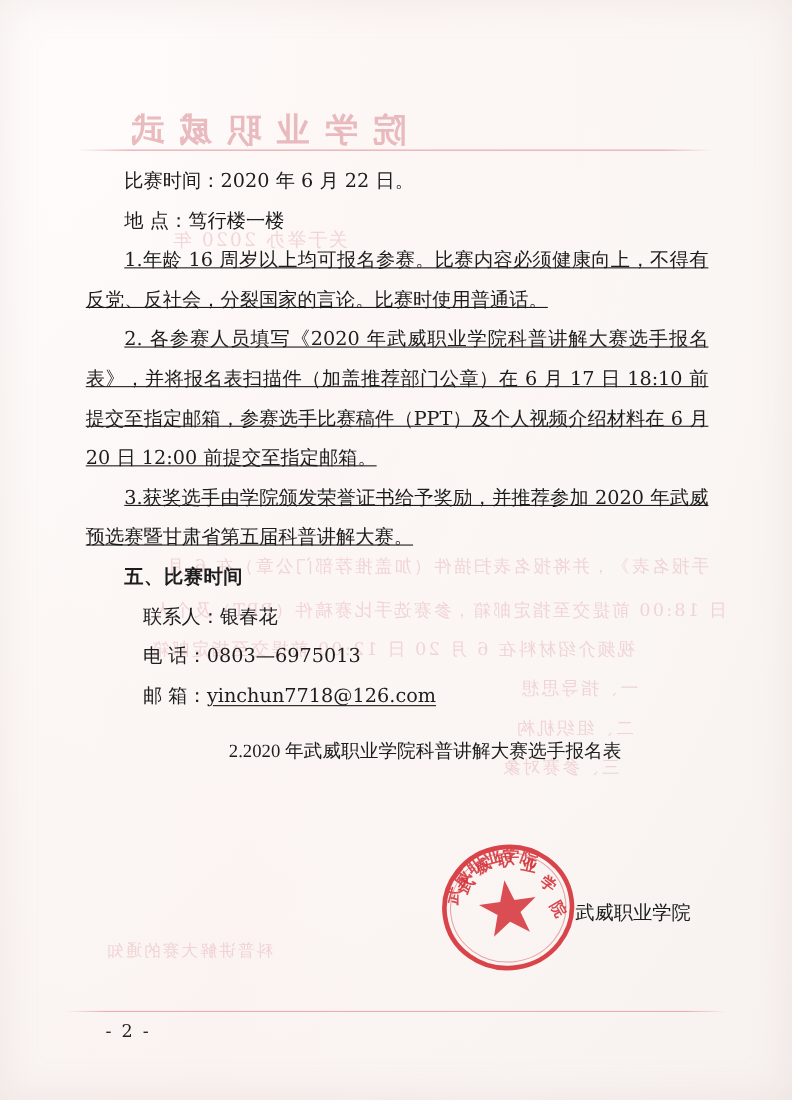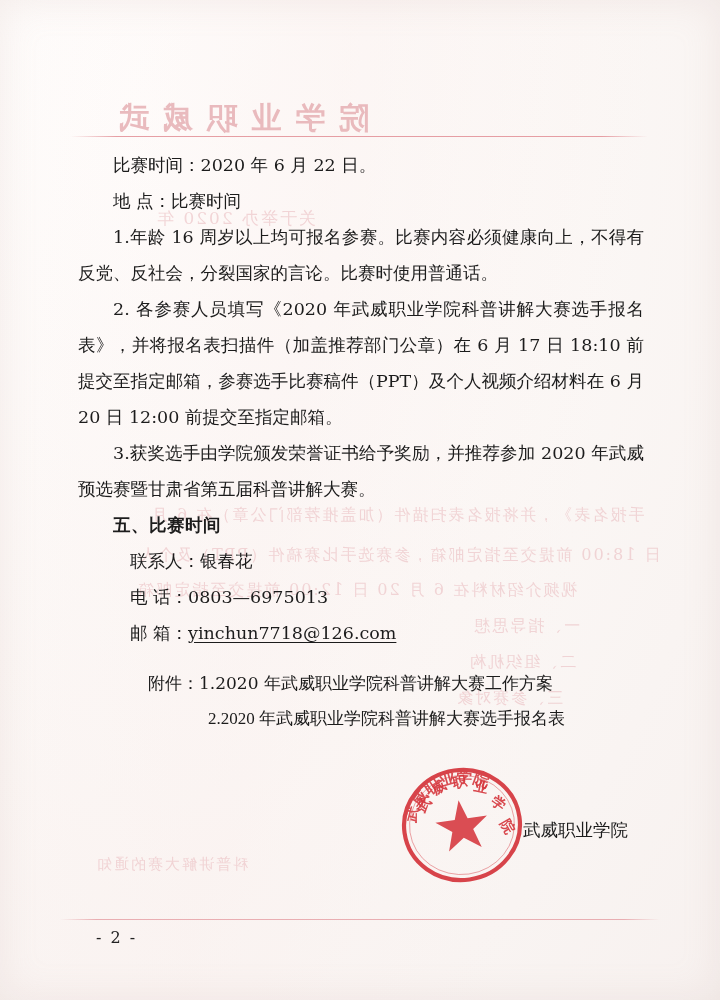--- a/index.html
+++ b/index.html
@@ -93,20 +93,21 @@
     font-size: 17.5px;
     line-height: 36px;
   }
   .line {
     white-space: nowrap;
   }
   .para {
     text-align: justify;
     text-justify: inter-ideograph;
     text-indent: 35px;
+    text-decoration: underline;
   }
   .indent1 { padding-left: 35px; }
   .heading {
     font-weight: bold;
     padding-left: 35px;
     letter-spacing: 0.5px;
   }
   .gap { height: 14px; }
 
   .contact-line { padding-left: 52px; white-space: nowrap; }
@@ -168,37 +169,36 @@
   <div class="bleed bleed-l6">一、指导思想</div>
   <div class="bleed bleed-l7">二、组织机构</div>
   <div class="bleed bleed-l8">三、参赛对象</div>
   <div class="bleed bleed-l9">科普讲解大赛的通知</div>
 
   <div class="rule-top"></div>
 
   <div class="body">
 
     <div class="line indent1">比赛时间：2020 年 6 月 22 日。</div>
-    <div class="line indent1">地  点：比赛时间</div>
+    <div class="line indent1">地  点：笃行楼一楼</div>
 
 
     <div class="para">1.年龄 16 周岁以上均可报名参赛。比赛内容必须健康向上，不得有反党、反社会，分裂国家的言论。比赛时使用普通话。</div>
     <div class="para">2. 各参赛人员填写《2020 年武威职业学院科普讲解大赛选手报名表》，并将报名表扫描件（加盖推荐部门公章）在 6 月 17 日 18:10 前提交至指定邮箱，参赛选手比赛稿件（PPT）及个人视频介绍材料在 6 月 20 日 12:00 前提交至指定邮箱。</div>
     <div class="para">3.获奖选手由学院颁发荣誉证书给予奖励，并推荐参加 2020 年武威预选赛暨甘肃省第五届科普讲解大赛。</div>
 
     <div class="heading">五、比赛时间</div>
 
     <div class="contact-line">联系人：银春花</div>
     <div class="contact-line">电  话：0803—6975013</div>
     <div class="contact-line"><span>邮  箱：</span><span class="email">yinchun7718@126.com</span></div>
 
     <div class="gap"></div>
 
     <div class="attach-wrap">
-      <div class="attach-line"><span>附件：</span><span>1.2020 年武威职业学院科普讲解大赛工作方案</span></div>
       <div class="attach-line second">2.2020 年武威职业学院科普讲解大赛选手报名表</div>
     </div>
 
   </div>
 
   <div class="seal">
     <svg width="132" height="126" viewBox="0 0 132 126" xmlns="http://www.w3.org/2000/svg">
       <g transform="rotate(-8 66 63)" opacity="0.92">
         <ellipse cx="66" cy="63" rx="58" ry="55" fill="none" stroke="#d5353c" stroke-width="4.2"></ellipse>
         <ellipse cx="66" cy="63" rx="52.5" ry="49.5" fill="none" stroke="#d5353c" stroke-width="0.9" opacity="0.5"></ellipse>

